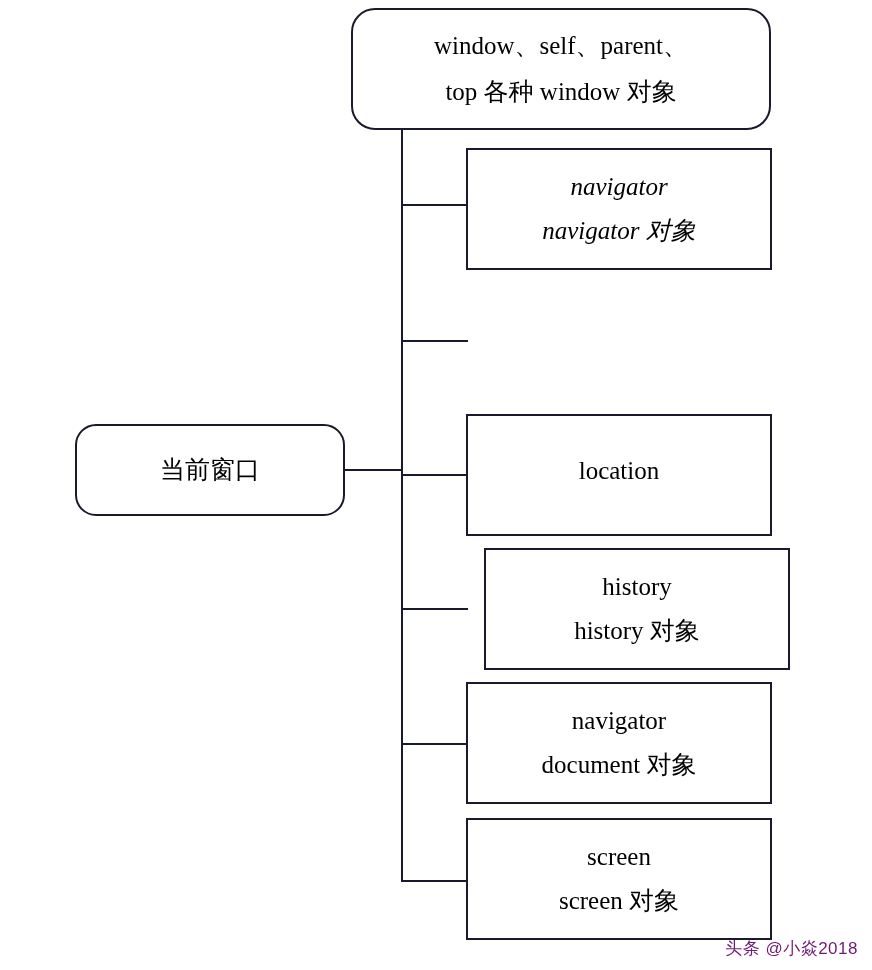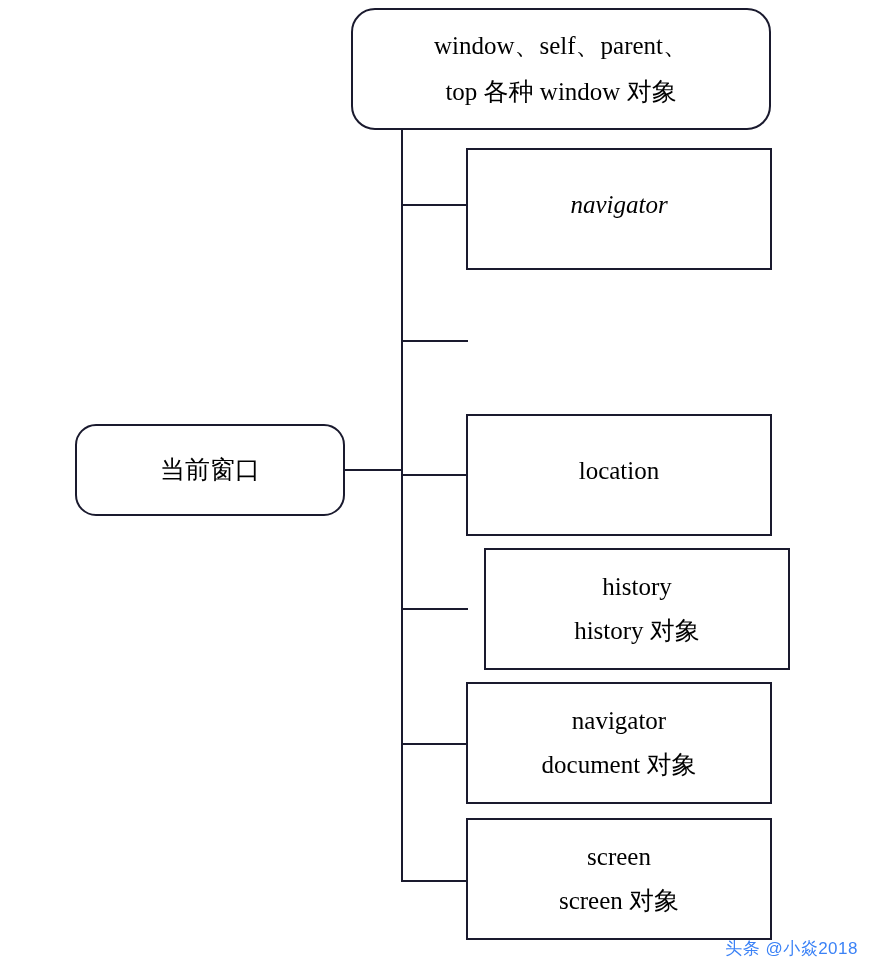--- a/index.html
+++ b/index.html
@@ -75,21 +75,21 @@
     z-index: 1;
   }
   .h-line { height: 2px; }
   .v-line { width: 2px; }
 
   .watermark {
     position: absolute;
     right: 14px;
     bottom: 10px;
     font-size: 17px;
-    color: #3b82f6;
+    color: #701a75;
     font-family: "Liberation Sans", "DejaVu Sans", sans-serif;
     letter-spacing: 0.5px;
     z-index: 5;
   }
 </style>
 </head>
 <body>
 
 <div class="canvas">
 
@@ -107,20 +107,21 @@
     <span class="line1">当前窗口</span>
   </div>
 
   <div class="node top-node">
     <span class="line1">window、self、parent、</span>
     <span class="line2">top 各种 window 对象</span>
   </div>
 
   <div class="node child-node n-navigator">
     <span class="line1">navigator</span>
+    <span class="line2">navigator 对象</span>
   </div>
 
 
   <div class="node child-node n-location">
     <span class="line1">location</span>
   </div>
 
   <div class="node child-node n-history">
     <span class="line1">history</span>
     <span class="line2">history 对象</span>

